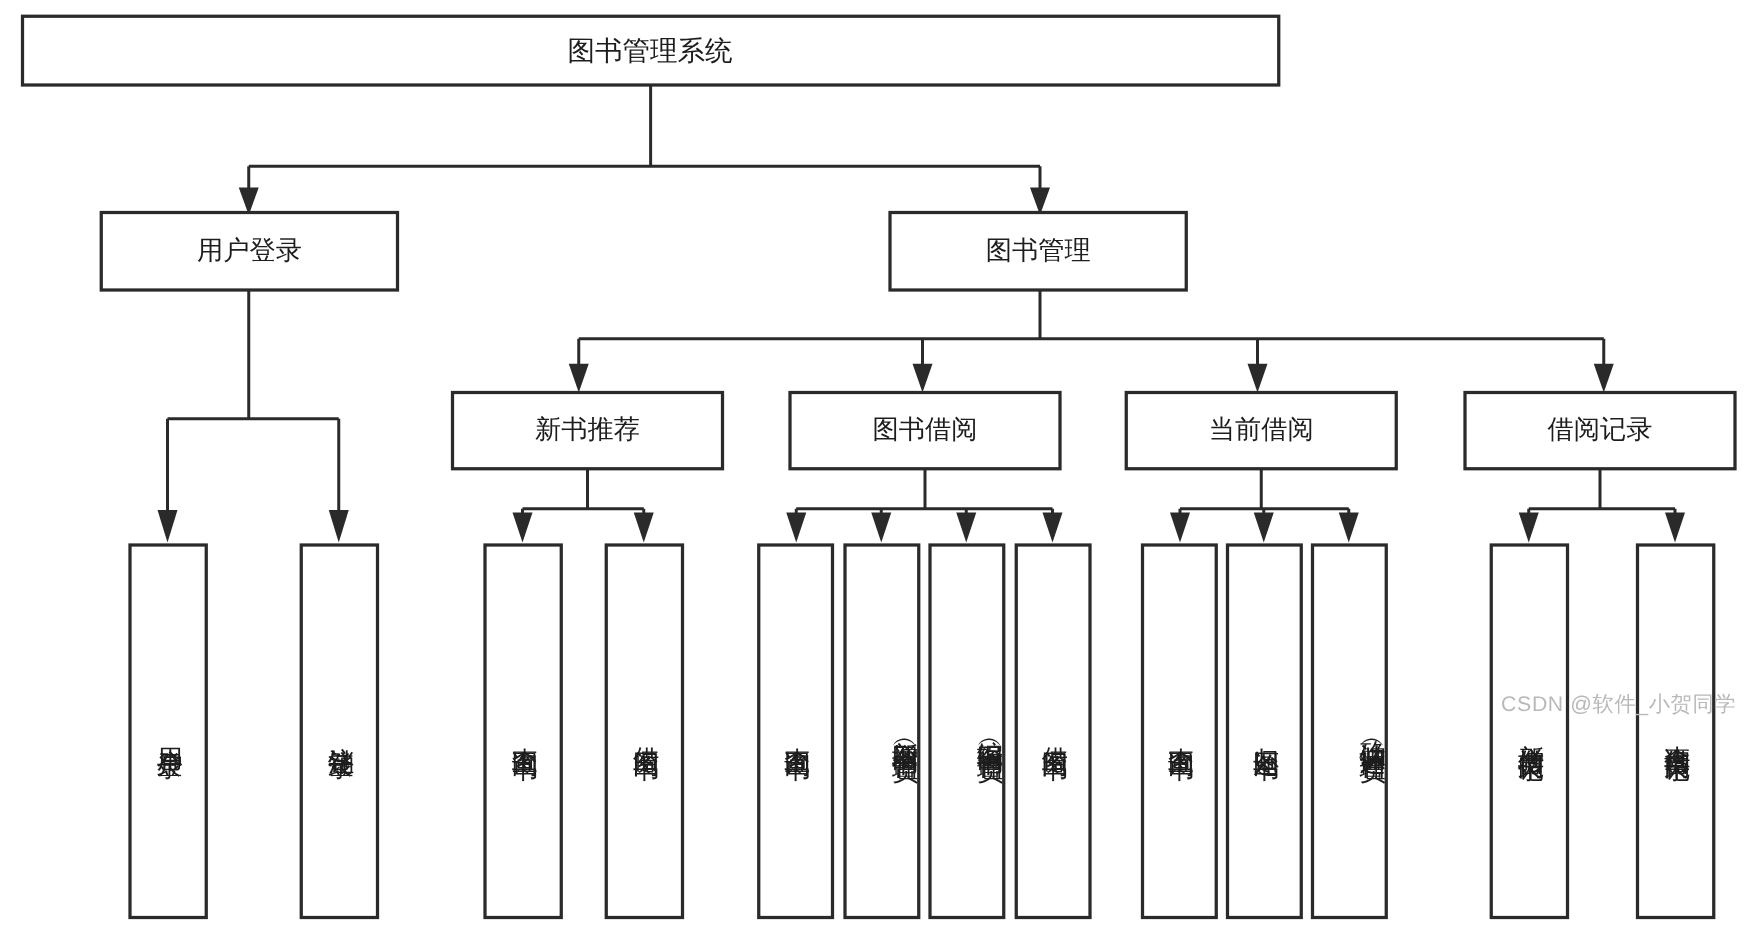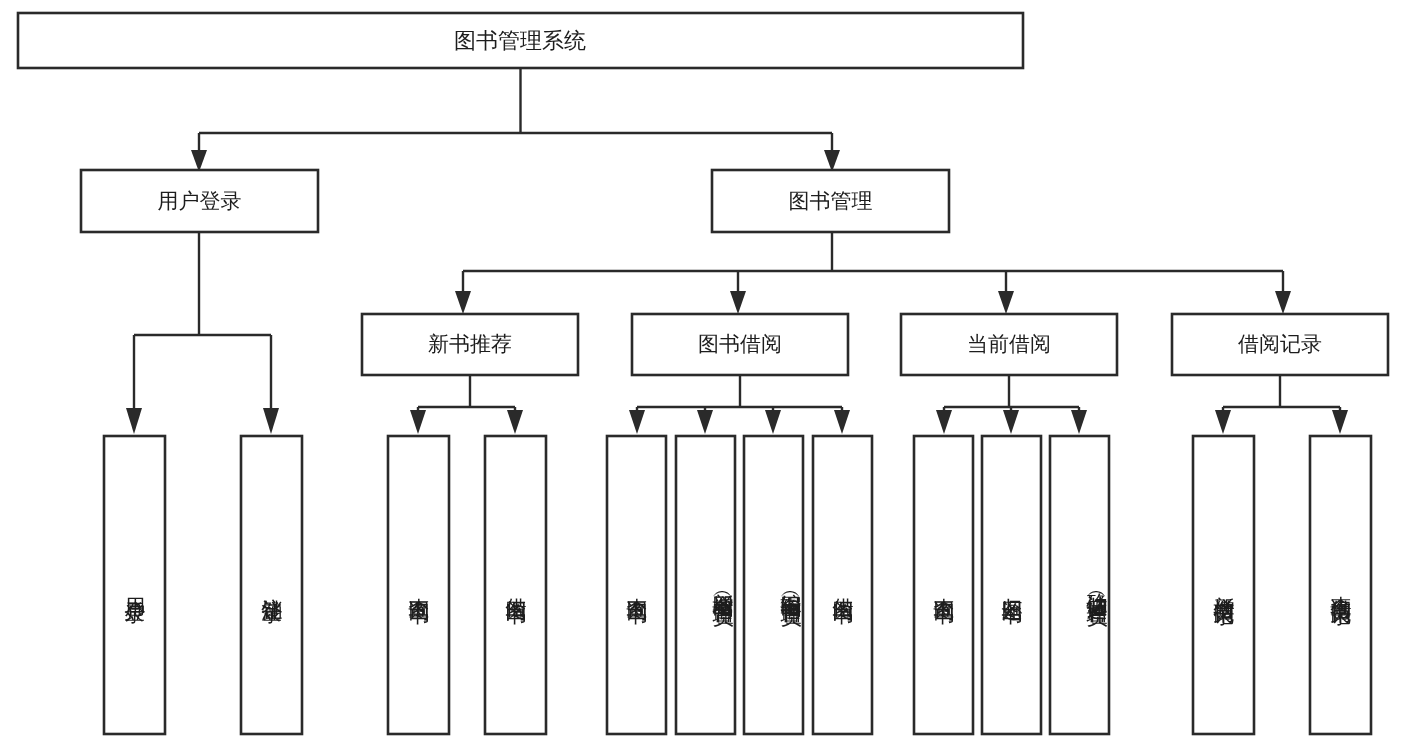--- a/index.html
+++ b/index.html
@@ -215,13 +215,14 @@
     <div class="leaf-label" style="left:813px; top:436px; width:59px; height:298px; display:flex; align-items:center; justify-content:center;">借阅图书</div>
 
     <div class="leaf-label" style="left:914px; top:436px; width:59px; height:298px; display:flex; align-items:center; justify-content:center;">查询图书</div>
     <div class="leaf-label" style="left:982px; top:436px; width:59px; height:298px; display:flex; align-items:center; justify-content:center;">归还图书</div>
     <div class="leaf-label" style="left:1050px; top:440px; width:59px; height:290px; display:flex; align-items:flex-start; justify-content:center;">确认归还（管理员）</div>
 
     <div class="leaf-label" style="left:1193px; top:436px; width:61px; height:298px; display:flex; align-items:center; justify-content:center;">新增借阅记录</div>
     <div class="leaf-label" style="left:1310px; top:436px; width:61px; height:298px; display:flex; align-items:center; justify-content:center;">查询借阅记录</div>
   </div>
 
+  <div class="watermark">CSDN @软件_小贺同学</div>
 </div>
 
 </body></html>

